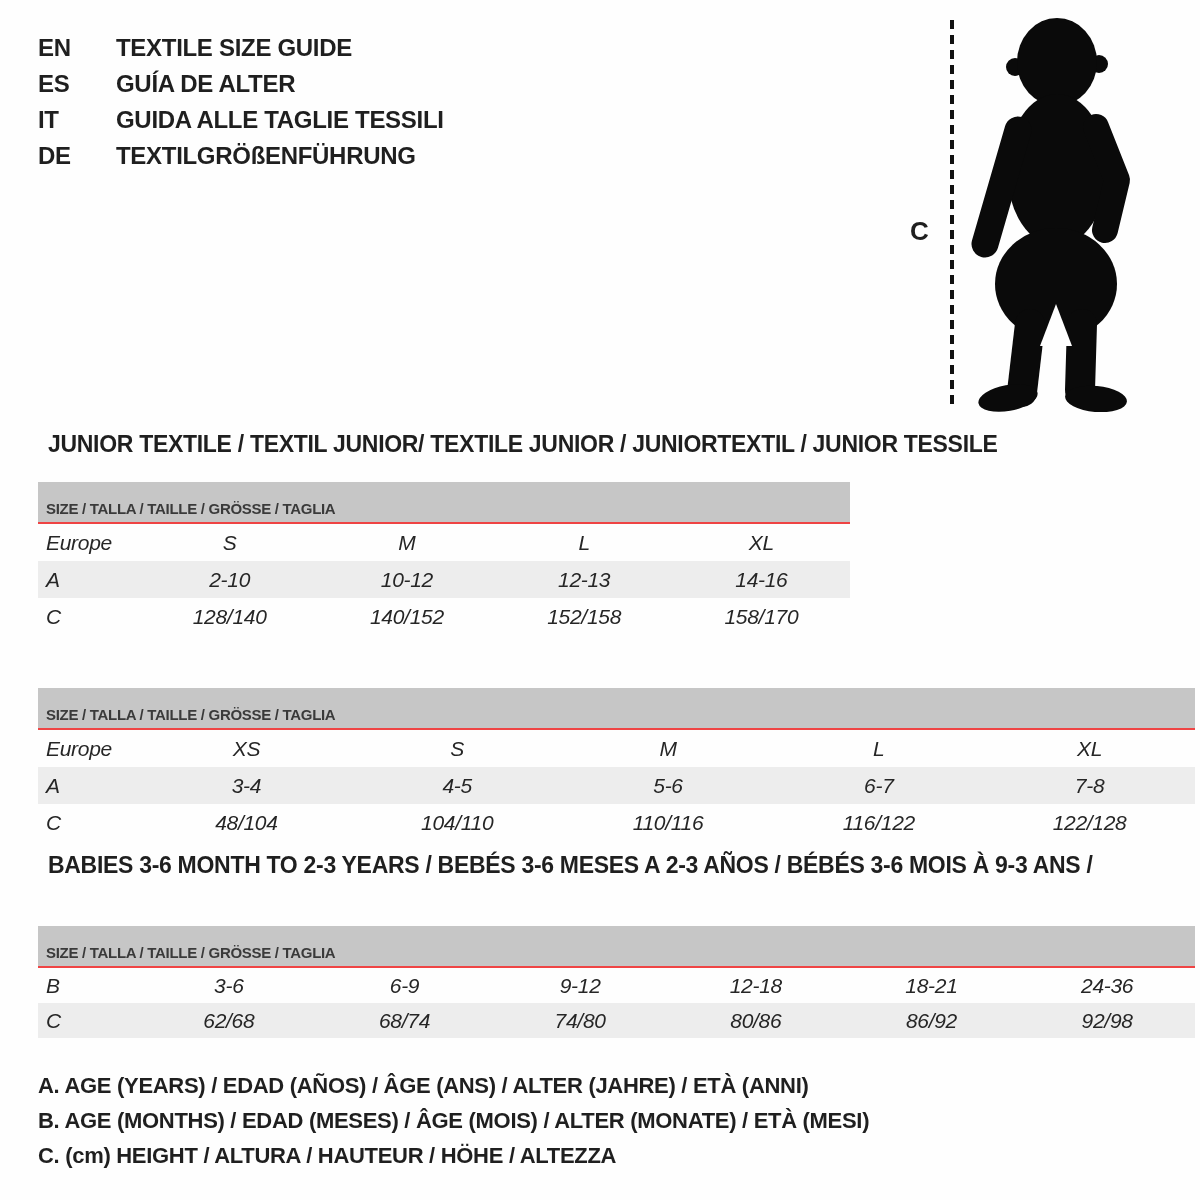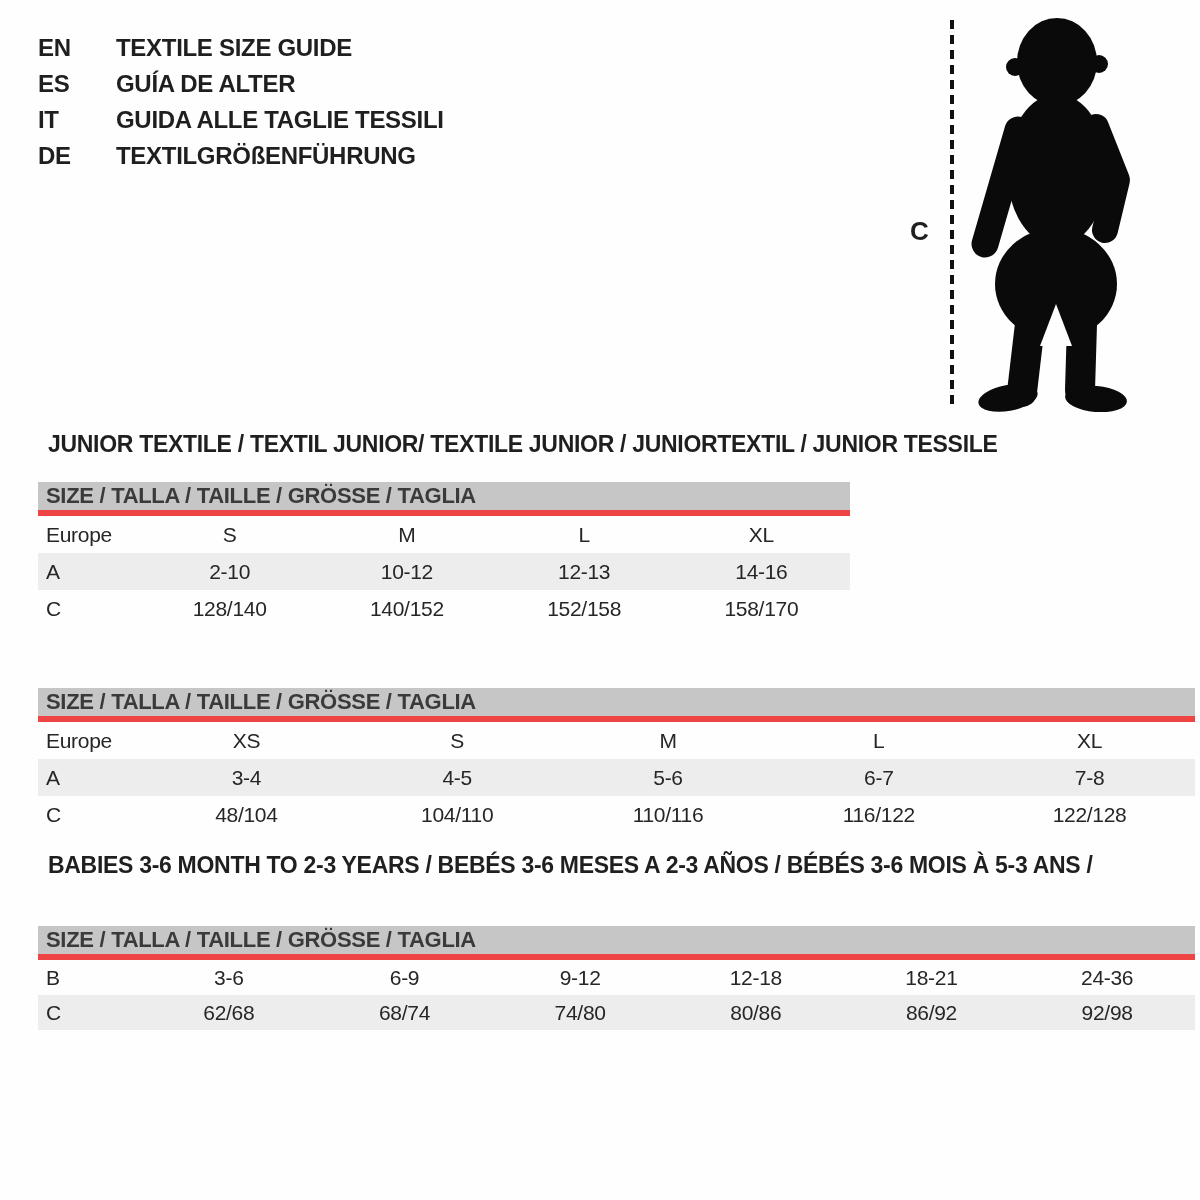--- a/index.html
+++ b/index.html
@@ -18,24 +18,24 @@
   
   .sec-title{position:absolute;left:24px;font-size:23px;font-weight:bold;white-space:nowrap;margin-left:24px;}
   .sec-title .subsz{font-size:15px;vertical-align:-4px;}
   .two-line div{line-height:33px;}
   
   table.size-table{
     position:absolute;border-collapse:collapse;table-layout:fixed;
     font-size:21px;letter-spacing:-0.3px;color:#262626;
   }
   th.bar{
-    background:#c6c6c6;height:28px;font-size:22px;font-weight:bold;text-align:left;
-    padding:0 0 0 8px;color:#3a3a3a;border-bottom:6px solid #ef4444;white-space:nowrap;
+    background:#c6c6c6;height:28px;font-size:15px;font-weight:bold;text-align:left;
+    padding:12px 0 0 8px;color:#3a3a3a;border-bottom:2px solid #ef4444;white-space:nowrap;
   }
-  td{text-align:center;height:37px;padding:0;font-weight:400;white-space:nowrap;}
+  td{text-align:center;height:37px;padding:0;font-weight:400;white-space:nowrap;font-style:italic;}
   .babies td{height:35px;}
   td.lbl{text-align:left;padding-left:8px;}
   tr.stripe{background:#ededed;}
   
   .legend-block{position:absolute;left:38px;top:1068px;}
   .legend-line{font-size:22px;font-weight:bold;line-height:35px;white-space:nowrap;}
 </style>
 </head>
 <body>
 
@@ -156,21 +156,21 @@
         <td>48/104</td>
         <td>104/110</td>
         <td>110/116</td>
         <td>116/122</td>
         <td>122/128</td>
       </tr>
     </tbody>
   </table>
 
   <div class="sec-title two-line" style="top:849px;">
-    <div>BABIES 3-6 MONTH TO 2-3 YEARS / BEBÉS 3-6 MESES A 2-3 AÑOS / BÉBÉS 3-6 MOIS À 5-3 ANS /</div>
+    <div>BABIES 3-6 MONTH TO 2-3 YEARS / BEBÉS 3-6 MESES A 2-3 AÑOS / BÉBÉS 3-6 MOIS À 9-3 ANS /</div>
   </div>
   <table class="size-table babies" style="left:38px;top:926px;width:1157px;">
     <colgroup>
         <col style="width:103px;">
         <col>
         <col>
         <col>
         <col>
         <col>
         <col>
@@ -195,14 +195,19 @@
         <td>62/68</td>
         <td>68/74</td>
         <td>74/80</td>
         <td>80/86</td>
         <td>86/92</td>
         <td>92/98</td>
       </tr>
     </tbody>
   </table>
 
+  <div class="legend-block">
+    <div class="legend-line">A. AGE (YEARS) / EDAD (AÑOS) / ÂGE (ANS) / ALTER (JAHRE) / ETÀ (ANNI)</div>
+    <div class="legend-line">B. AGE (MONTHS) / EDAD (MESES) / ÂGE (MOIS) / ALTER (MONATE) / ETÀ (MESI)</div>
+    <div class="legend-line">C. (cm) HEIGHT / ALTURA / HAUTEUR / HÖHE / ALTEZZA</div>
+  </div>
 
 </div>
 
 </body></html>

